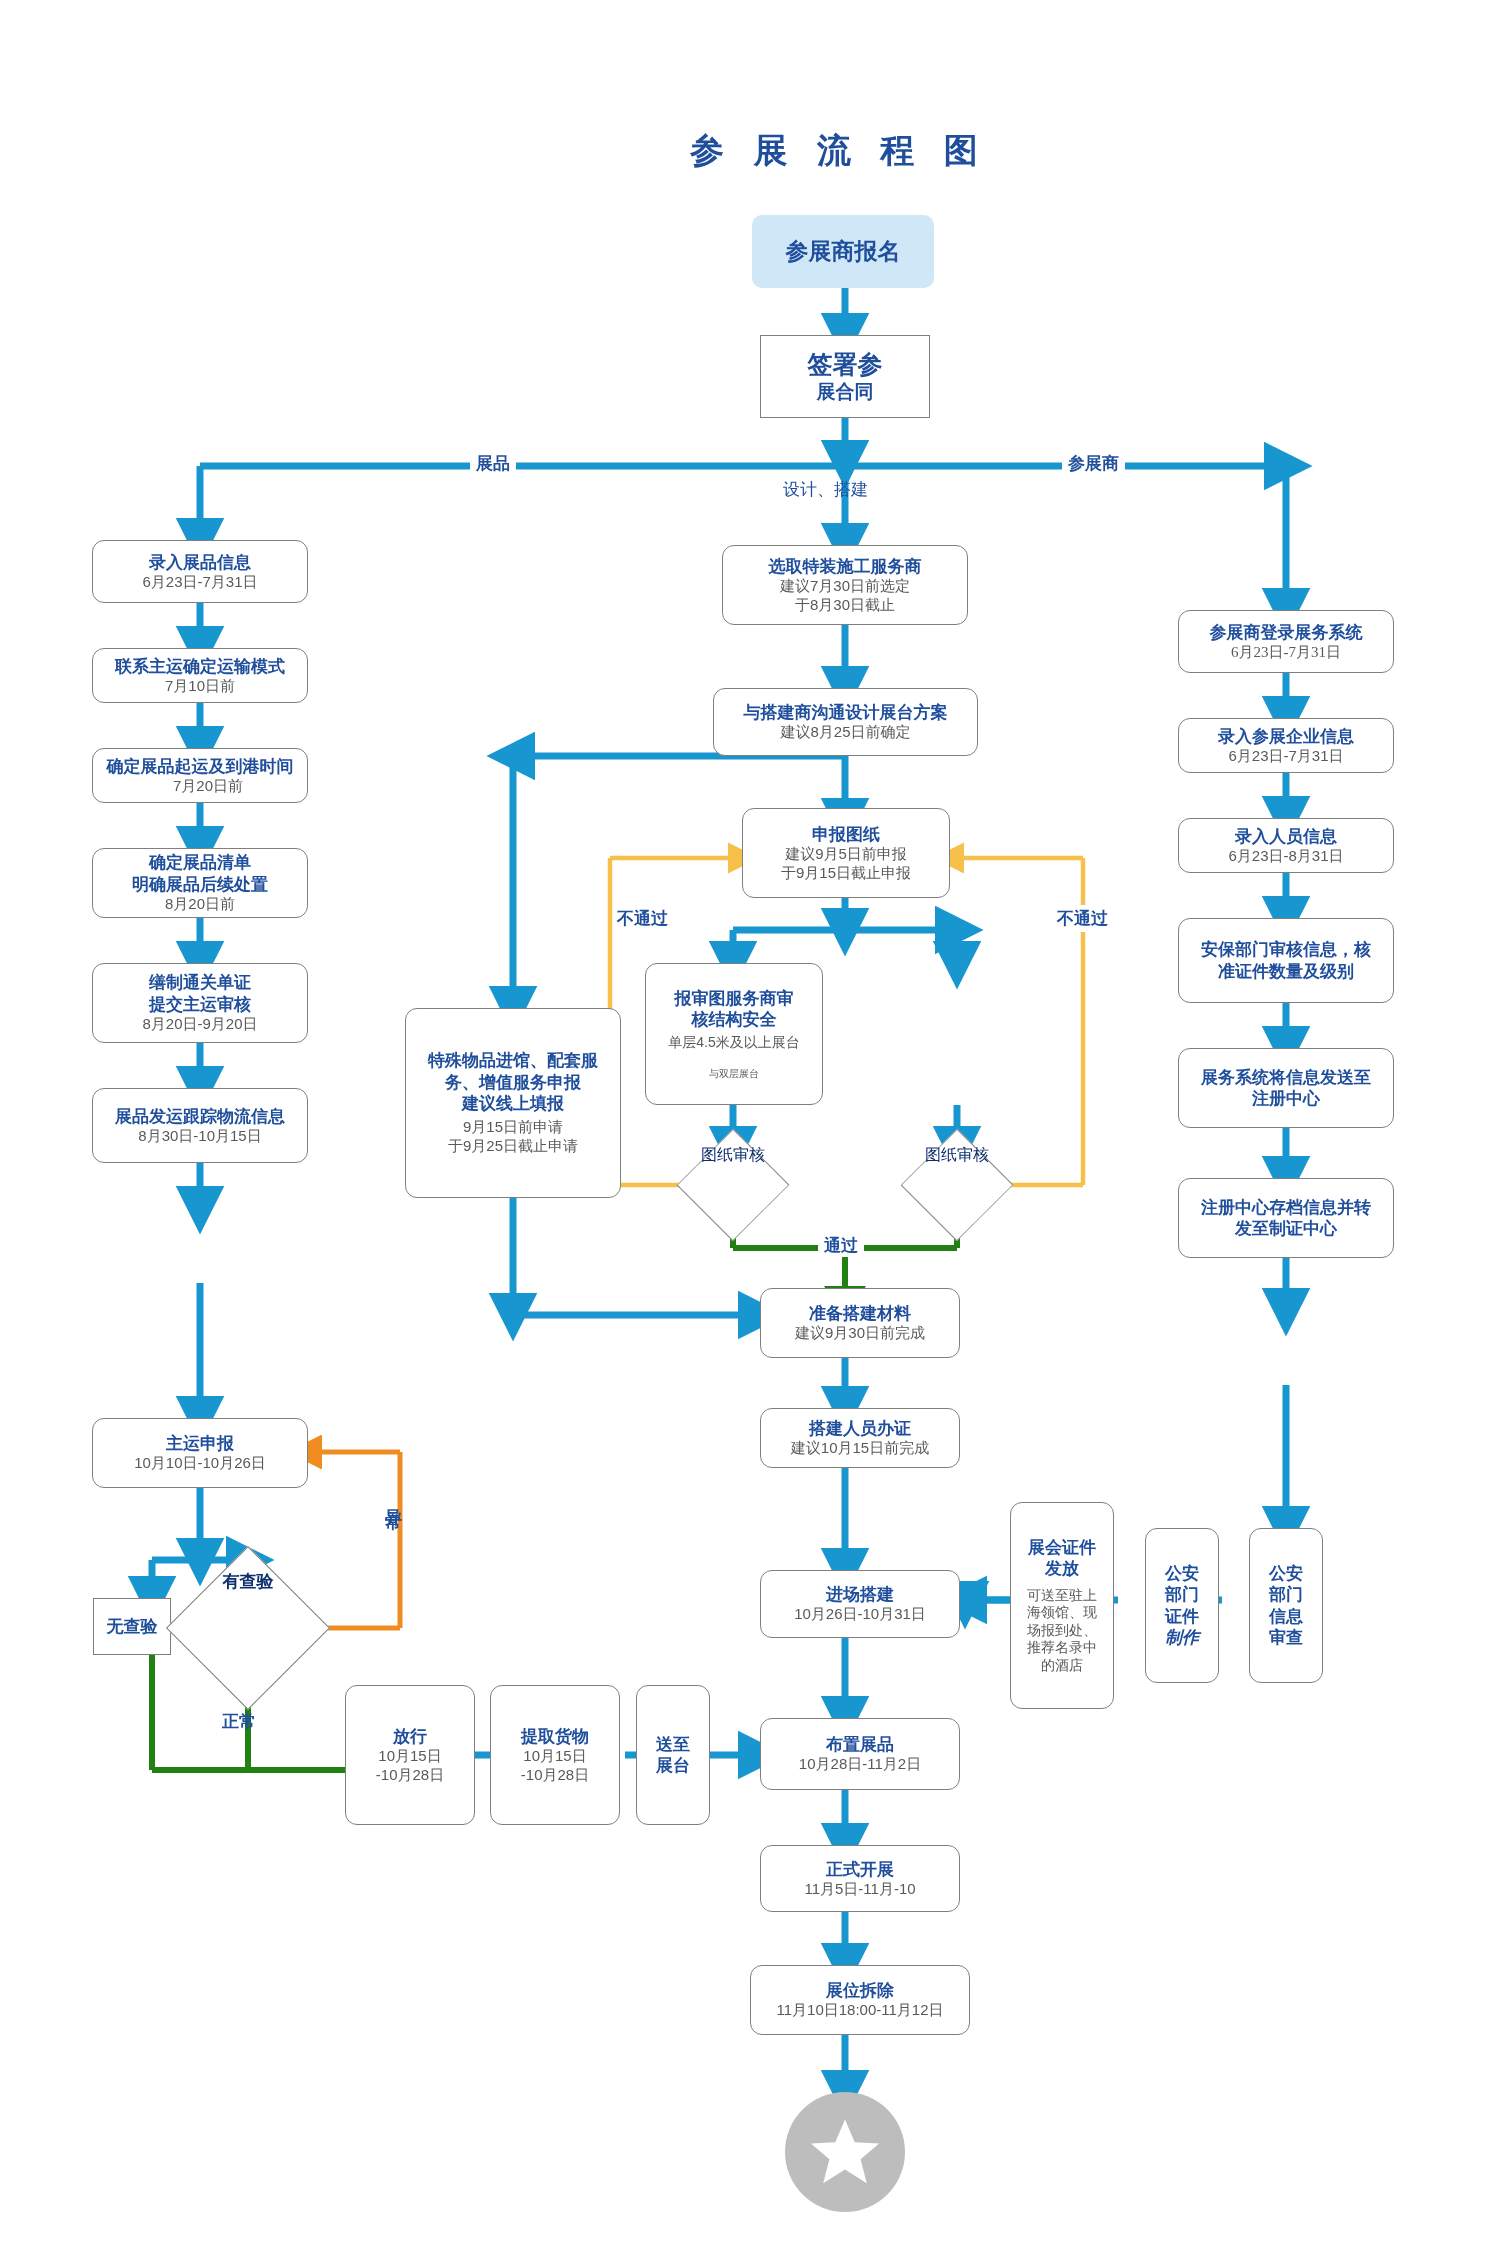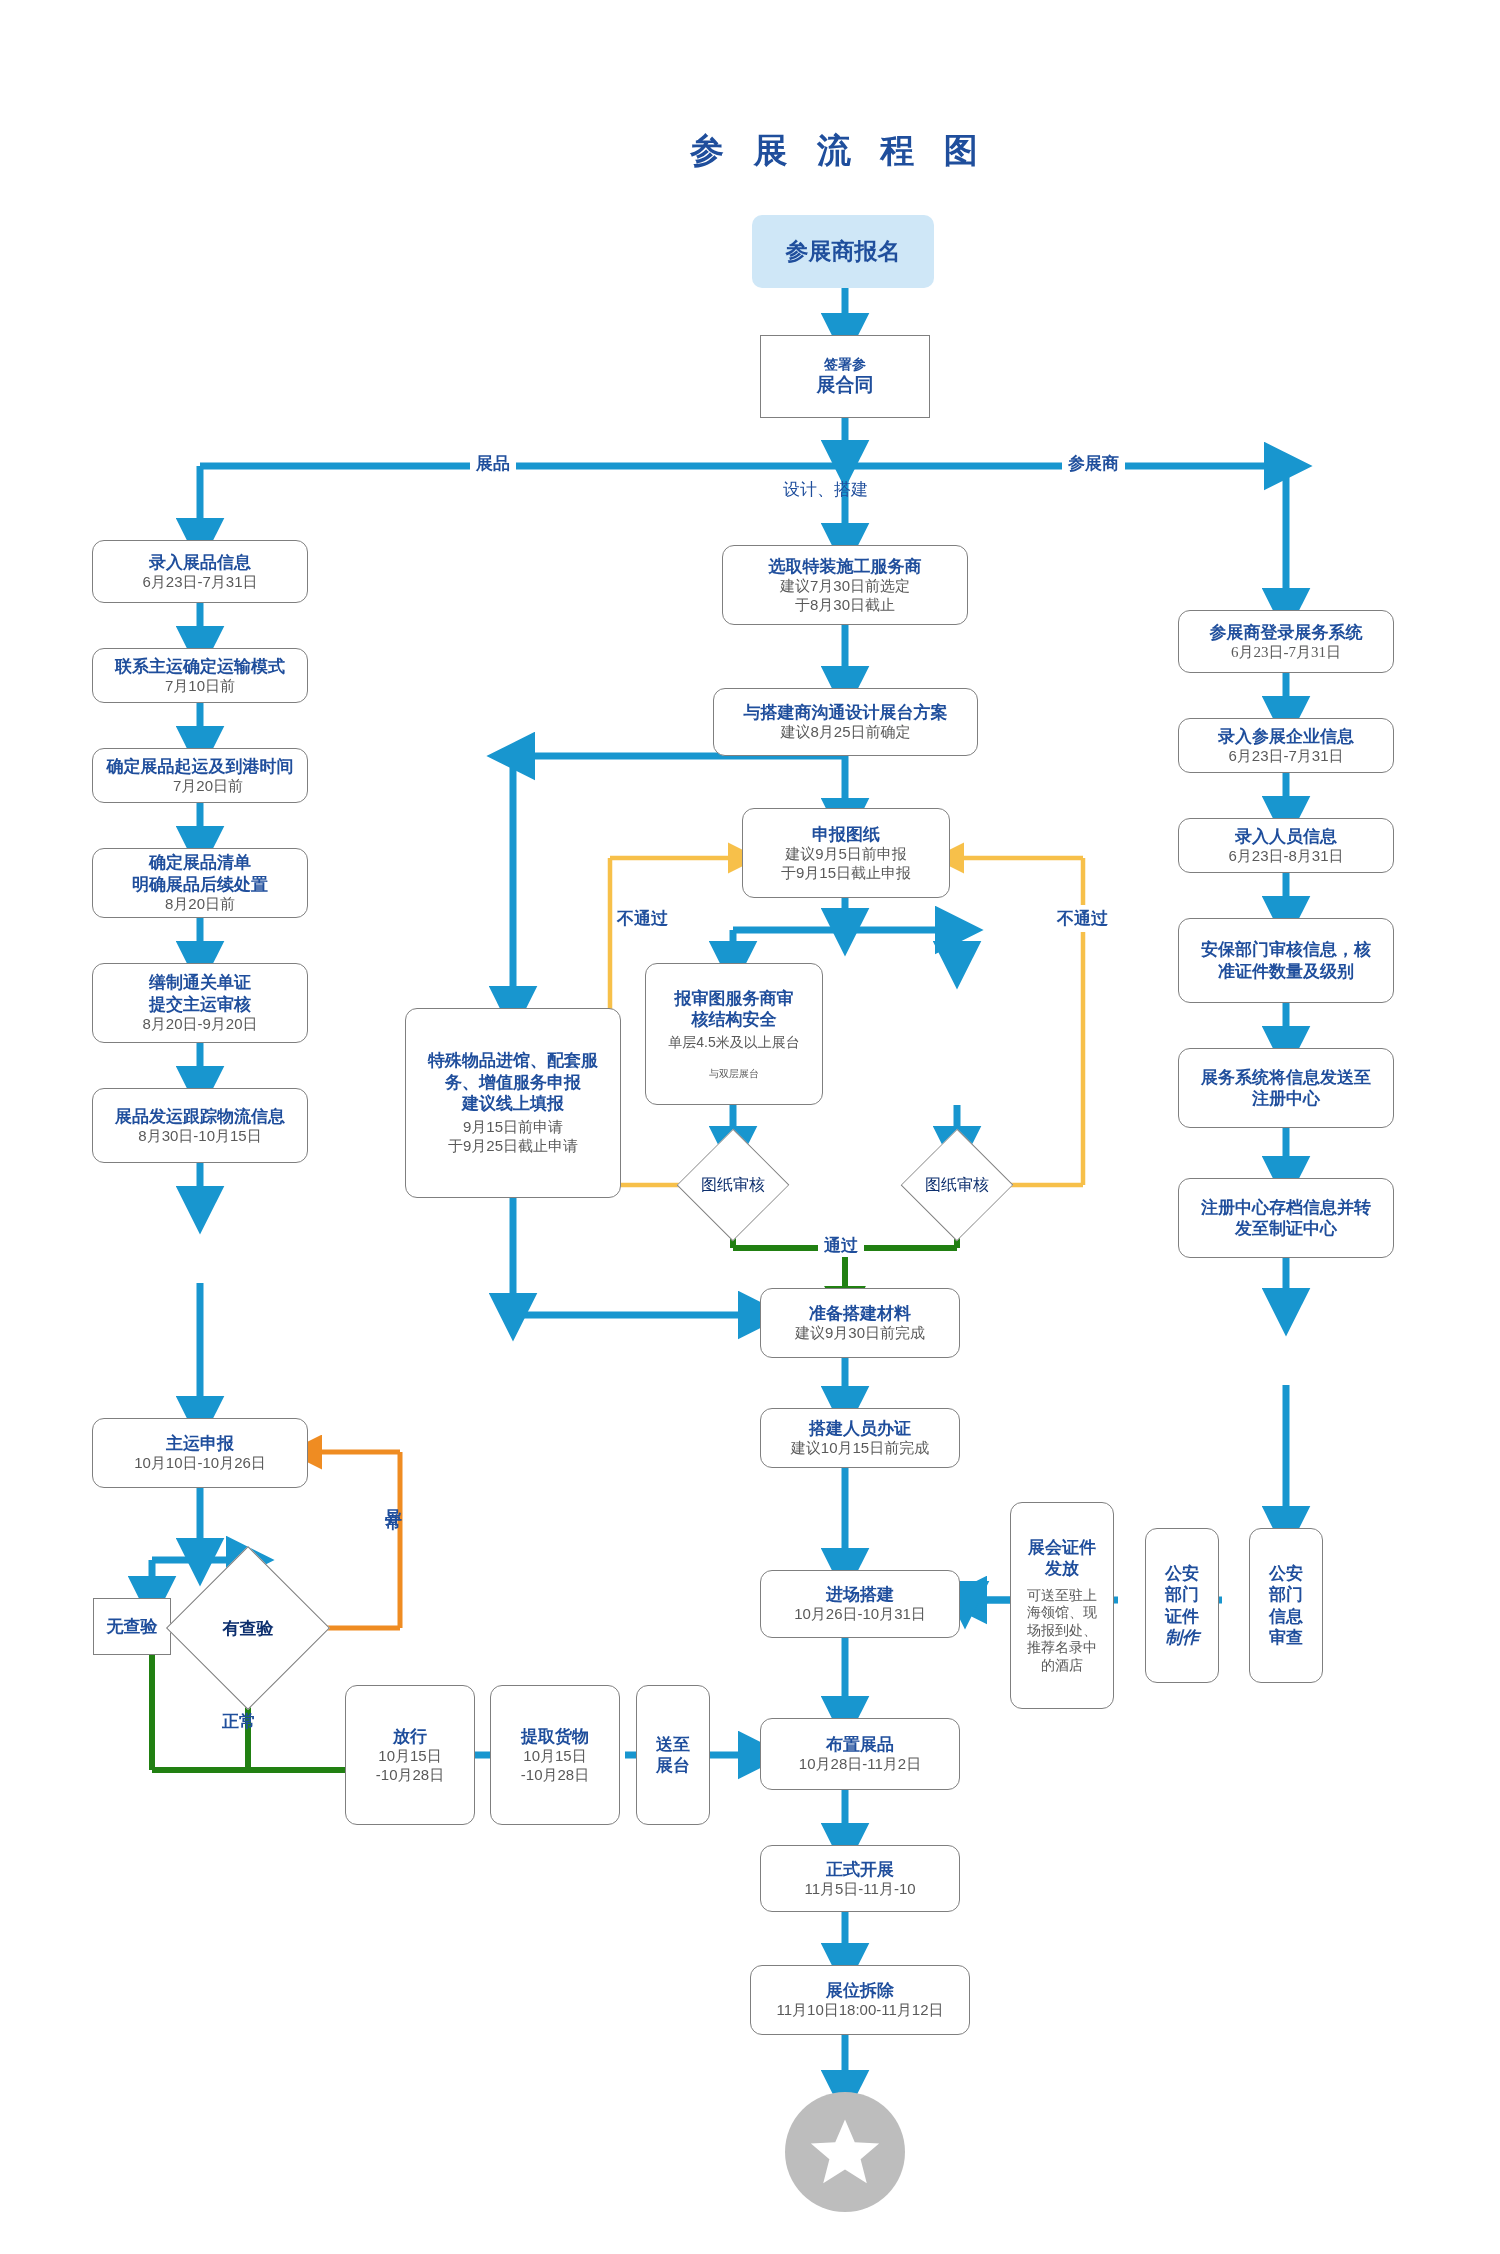--- a/index.html
+++ b/index.html
@@ -8,21 +8,21 @@
   svg.links{position:absolute;left:0;top:0;width:1500px;height:2254px;pointer-events:none;}
   .node{position:absolute;box-sizing:border-box;display:flex;flex-direction:column;
         align-items:center;justify-content:center;text-align:center;
         border:1.6px solid #7f7f7f;border-radius:12px;background:#fff;
         padding:4px 6px;}
   .node .t{color:#1F4E9C;font-weight:bold;line-height:1.25;}
   .node .s{color:#595959;line-height:1.25;}
   .sq{border-radius:0;}
   .start{border:none;background:#cfe7f7;border-radius:10px;}
   .start .t{color:#1F4E9C;font-weight:bold;}
-  .diamond{position:absolute;display:flex;align-items:center;justify-content:center;}
+  .diamond{position:absolute;display:flex;align-items:flex-start;justify-content:center;}
   .diamond .dshape{position:absolute;left:0;top:0;width:100%;height:100%;
       background:#fff;border:1.6px solid #7f7f7f;transform:rotate(45deg);box-sizing:border-box;}
   .diamond .dlabel{position:relative;color:#0d2f6e;z-index:2;white-space:nowrap;}
   .title{position:absolute;color:#1F4E9C;font-weight:bold;letter-spacing:10px;}
   .edgelabel{position:absolute;font-weight:bold;color:#1F4E9C;white-space:nowrap;}
   .edgelabel.plain{font-weight:normal;color:#1F4E9C;}
   .edgelabel.vert{writing-mode:vertical-rl;letter-spacing:4px;}
   .starbadge{position:absolute;width:120px;height:120px;border-radius:60px;background:#bdbdbd;
      display:flex;align-items:center;justify-content:center;color:#fff;}
 </style>
@@ -146,21 +146,21 @@
     </g>
   </svg>
 
   <div class="title" style="left:690px;top:128px;font-size:34px;">参 展 流 程 图</div>
 
   <div class="node start" style="left:752px;top:215px;width:182px;height:73px;">
     <div class="t" style="font-size:23px;">参展商报名</div>
   </div>
 
   <div class="node sq" style="left:760px;top:335px;width:170px;height:83px;border-radius:0;">
-    <div class="t" style="font-size:14px;">签署参</div>
+    <div class="t" style="font-size:25px;">签署参</div>
     <div class="t" style="font-size:19px;">展合同</div>
   </div>
 
   <div class="edgelabel" style="left:470px;top:452px;font-size:17px;background:#fff;padding:0 6px;">展品</div>
   <div class="edgelabel" style="left:1062px;top:452px;font-size:17px;background:#fff;padding:0 6px;">参展商</div>
   <div class="edgelabel plain" style="left:783px;top:478px;font-size:17px;">设计、搭建</div>
 
   <div class="node" style="left:92px;top:540px;width:216px;height:63px;">
     <div class="t" style="font-size:17px;">录入展品信息</div>
     <div class="s" style="font-size:15px;">6月23日-7月31日</div>

